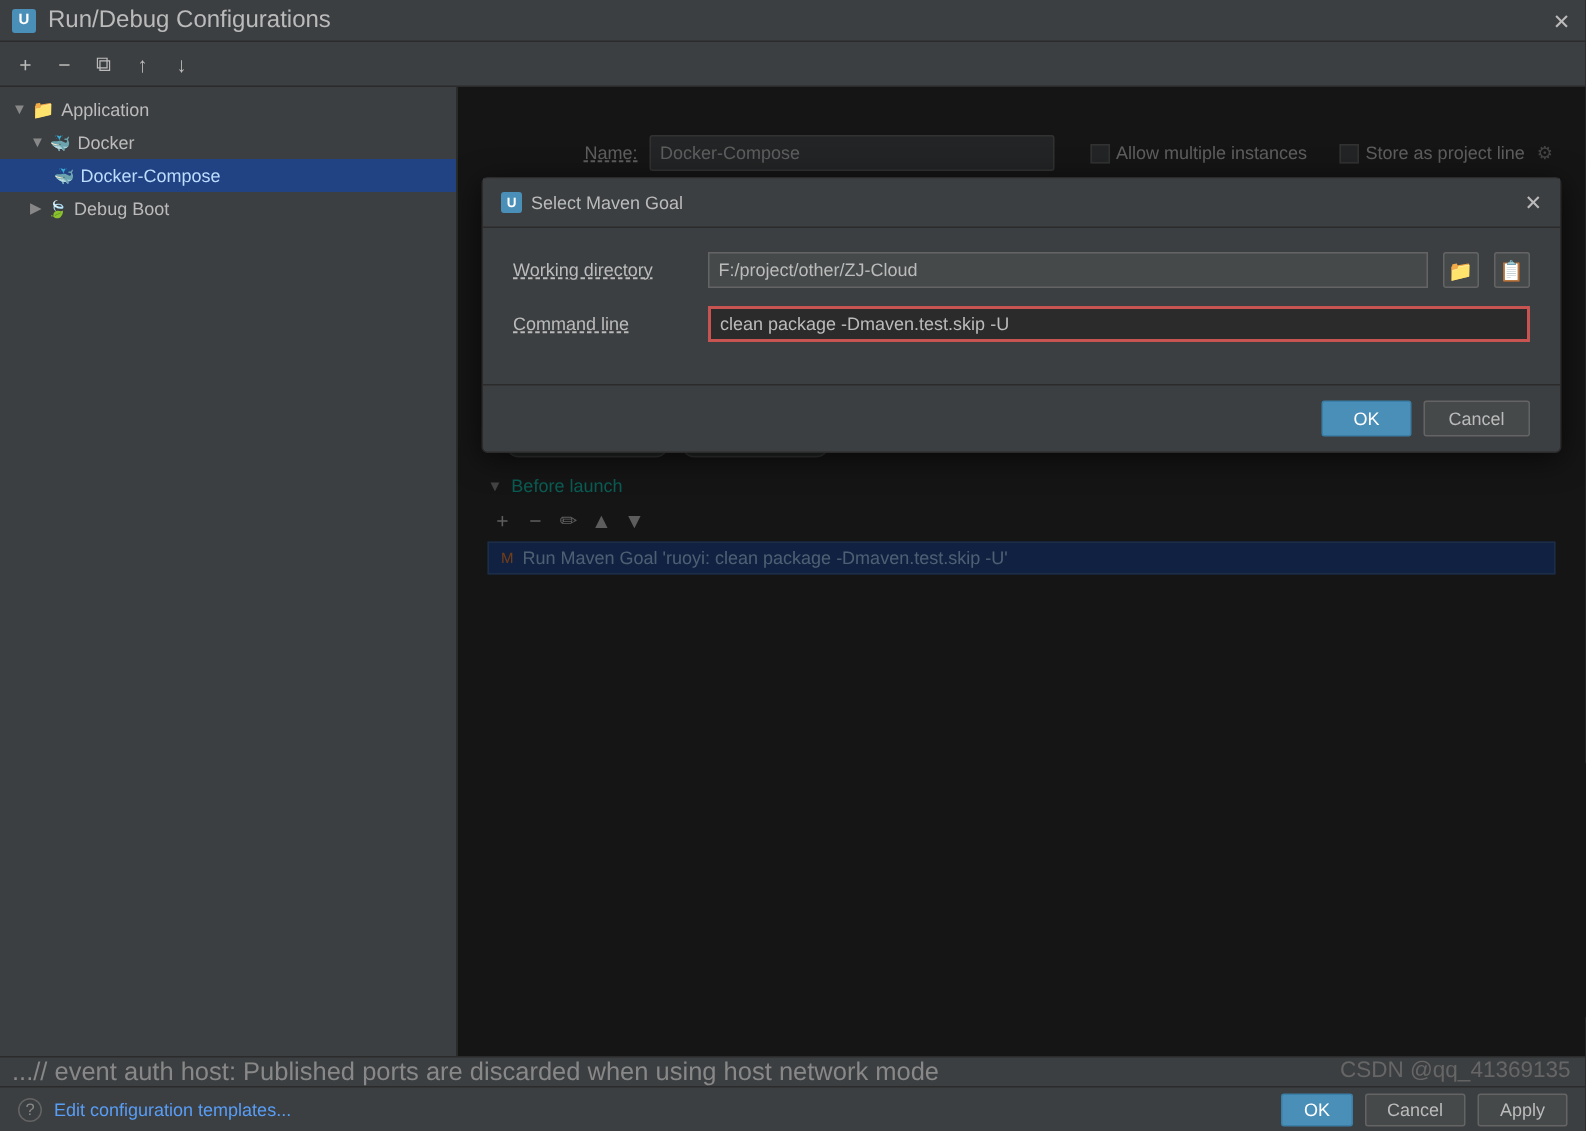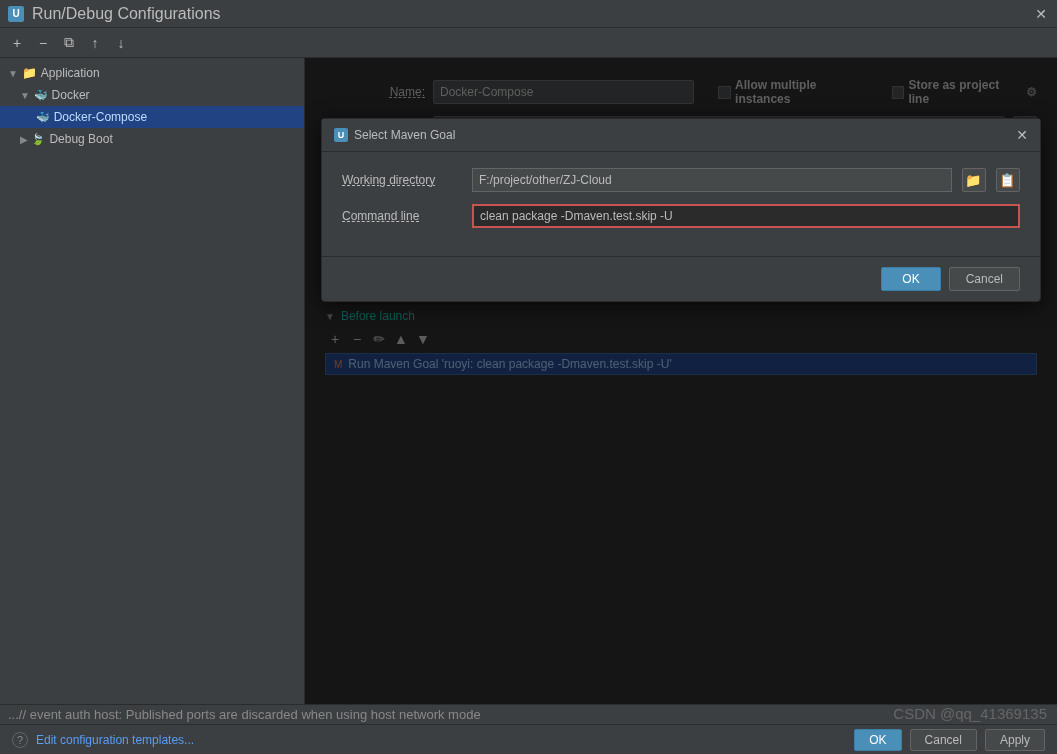--- a/index.html
+++ b/index.html
@@ -91,21 +91,21 @@
     .indent-2 { padding-left: 36px; }
     .tree-icon { font-size: 10px; color: #888; }
     .folder-icon { color: #e8b54a; font-size: 12px; }
     .docker-icon { color: #2396ed; font-size: 11px; }
     .spring-icon { color: #5fb867; font-size: 11px; }
 
     
     .right-panel {
       flex: 1;
       background: #2b2b2b;
-      padding: 20px 20px;
+      padding: 32px 20px;
       overflow-y: auto;
       position: relative;
     }
 
     .form-row {
       display: flex;
       align-items: center;
       margin-bottom: 10px;
       gap: 8px;
     }
@@ -140,21 +140,21 @@
       background: #45494a;
       border: 1px solid #646464;
       color: #bbbbbb;
       width: 24px; height: 24px;
       cursor: pointer; border-radius: 2px;
       display: flex; align-items: center; justify-content: center;
     }
 
     
     .checkbox-row {
-      display: flex; align-items: center; gap: 12px; font-weight: bold;
+      display: flex; align-items: center; gap: 12px;
     }
     .checkbox-item {
       display: flex; align-items: center; gap: 4px; cursor: pointer;
     }
     .checkbox-box {
       width: 13px; height: 13px;
       border: 1px solid #646464;
       background: #45494a;
       display: flex; align-items: center; justify-content: center;
       font-size: 10px;
@@ -390,21 +390,21 @@
 
     
     .status-bar {
       position: absolute;
       bottom: 30px; left: 0; right: 0;
       height: 20px;
       background: #3c3f41;
       border-top: 1px solid #2b2b2b;
       display: flex; align-items: center;
       padding: 0 8px;
-      font-size: 13px; color: #888;
+      font-size: 17px; color: #888;
     }
     .watermark {
       position: absolute;
       bottom: 32px; right: 10px;
       font-size: 15px; color: #666;
     }
   </style>
 </head>
 <body>
 

